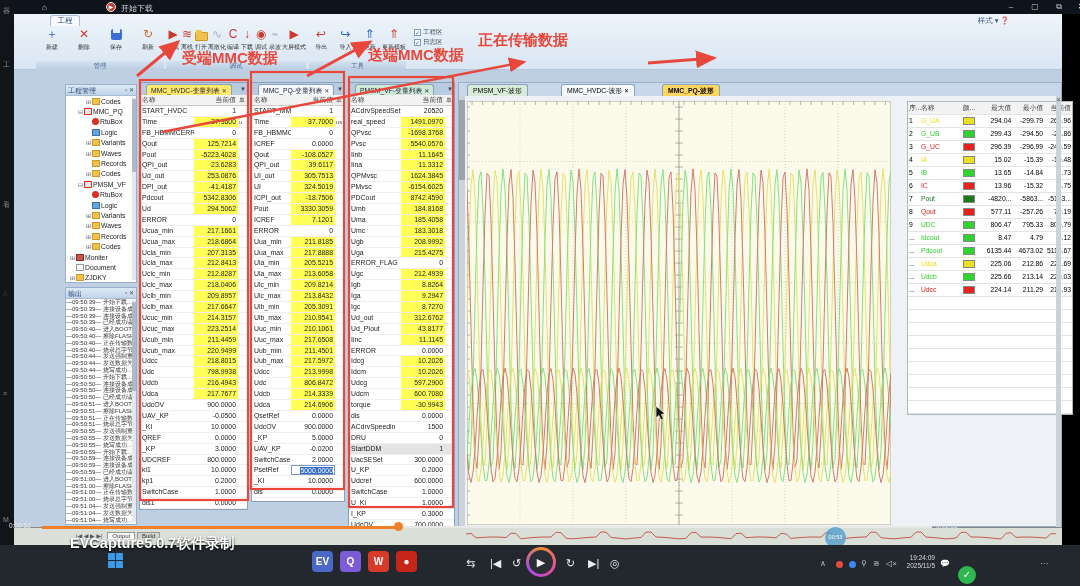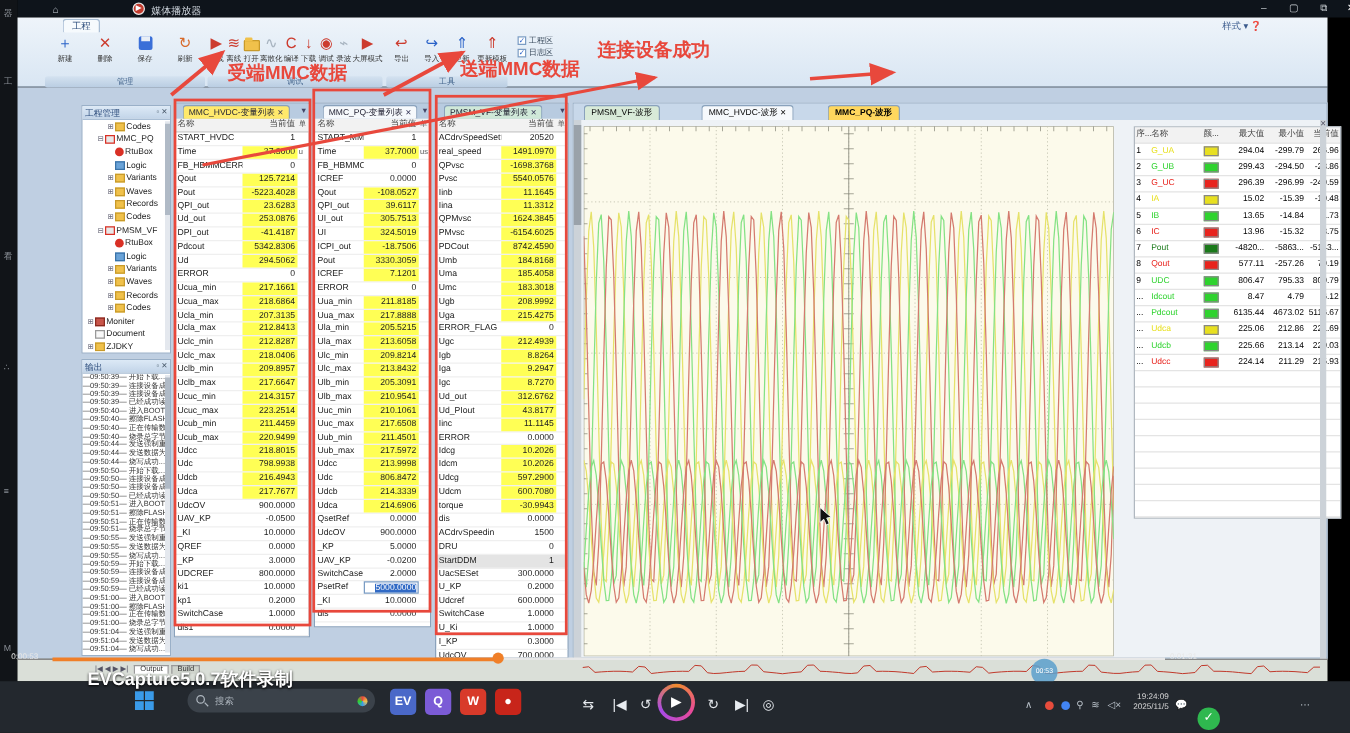--- a/index.html
+++ b/index.html
@@ -111,21 +111,21 @@
     <span style="top:60px">工</span>
     <span style="top:200px">看</span>
     <span style="top:290px">∴</span>
     <span style="top:390px">≡</span>
     <span style="top:516px">M</span>
   </div>
 
   <div id="titlebar" class="abs">
     <span class="ttxt" style="left:28px">⌂</span>
     <span id="app-icon">▶</span>
-    <span class="ttxt" style="left:107px">媒体播放器</span>
+    <span class="ttxt" style="left:107px">开始下载</span>
     <span class="winbtn" style="left:988px">–</span>
     <span class="winbtn" style="left:1012px">▢</span>
     <span class="winbtn" style="left:1036px">⧉</span>
     <span class="winbtn" style="left:1058px;color:#fff">✕</span>
   </div>
 
   <div id="ribbon" class="abs">
     <div id="tab-proj">工程</div>
     <div id="style-box"><span>样式</span> ▾ <span style="color:#2a62c8">❓</span></div>
     <div id="ribbon-groups">
@@ -1264,42 +1264,37 @@
     <rect x="251" y="72" width="93" height="417" fill="none" stroke="#e8483c" stroke-width="2.2"></rect>
     <rect x="349" y="77" width="104" height="430" fill="none" stroke="#e8483c" stroke-width="2.2"></rect>
     <line x1="137" y1="76" x2="178" y2="42" stroke="#e8483c" stroke-width="3" marker-end="url(#ah)"></line>
     <line x1="307" y1="76" x2="370" y2="42" stroke="#e8483c" stroke-width="3" marker-end="url(#ah)"></line>
     <line x1="162" y1="132" x2="524" y2="62" stroke="#e8483c" stroke-width="2.5" marker-end="url(#ah)"></line>
     <line x1="648" y1="63" x2="714" y2="58" stroke="#e8483c" stroke-width="3" marker-end="url(#ah)"></line>
     <path d="M656,406 l0,12 3,-2.6 2,4.6 2.4,-1.2 -2,-4.4 3.6,-0.6 Z" fill="#111" stroke="#fff" stroke-width="0.7"></path>
   </svg>
   <div class="anno-text" style="left:182px;top:49px">受端MMC数据</div>
   <div class="anno-text" style="left:368px;top:46px">送端MMC数据</div>
-  <div class="anno-text" style="left:478px;top:31px">连接设备成功</div>
+  <div class="anno-text" style="left:478px;top:31px">正在传输数据</div>
 
   <div id="progress" class="abs">
     <span id="ptime1" style="left:9px">0:00:53</span>
     <div class="abs" style="left:42px;top:5px;width:356px;height:2.5px;background:#f07f28"></div>
     <div class="abs" style="left:402px;top:5px;width:530px;height:2px;background:#e8e8e8"></div>
     <div class="abs" style="left:394px;top:1px;width:9px;height:9px;border-radius:50%;background:#f07f28"></div>
     <span id="ptime2" style="left:936px">0:01:31</span>
   </div>
   <div id="bubble"><span>00:53</span></div>
 
   <div id="controlbar" class="abs">
     <div id="winlogo">
       <i style="left:0;top:0"></i>
         <i style="left:8px;top:0"></i>
         <i style="left:0;top:8px"></i>
         <i style="left:8px;top:8px"></i>
-    </div>
-    <div id="searchpill">
-      <span class="glass"></span>
-      <span>搜索</span>
-      <span style="position:absolute;right:6px;top:6px;width:8px;height:8px;border-radius:50%;background:conic-gradient(#e84a3c,#f0c14b,#3a9ae8,#2ed32e,#e84a3c)"></span>
     </div>
     <div id="task-icons">
         <span class="appico" style="left: 312px; background: rgb(74, 104, 200);">EV</span>
         <span class="appico" style="left: 340px; background: rgb(123, 91, 214);">Q</span>
         <span class="appico" style="left: 368px; background: rgb(216, 58, 42);">W</span>
         <span class="appico" style="left: 396px; background: rgb(200, 37, 26);">●</span>
       </div>
     <div id="pctls">
         <span class="pctl" style="left: 466px;">⇆</span>
         <span class="pctl" style="left: 490px;">|◀</span>

